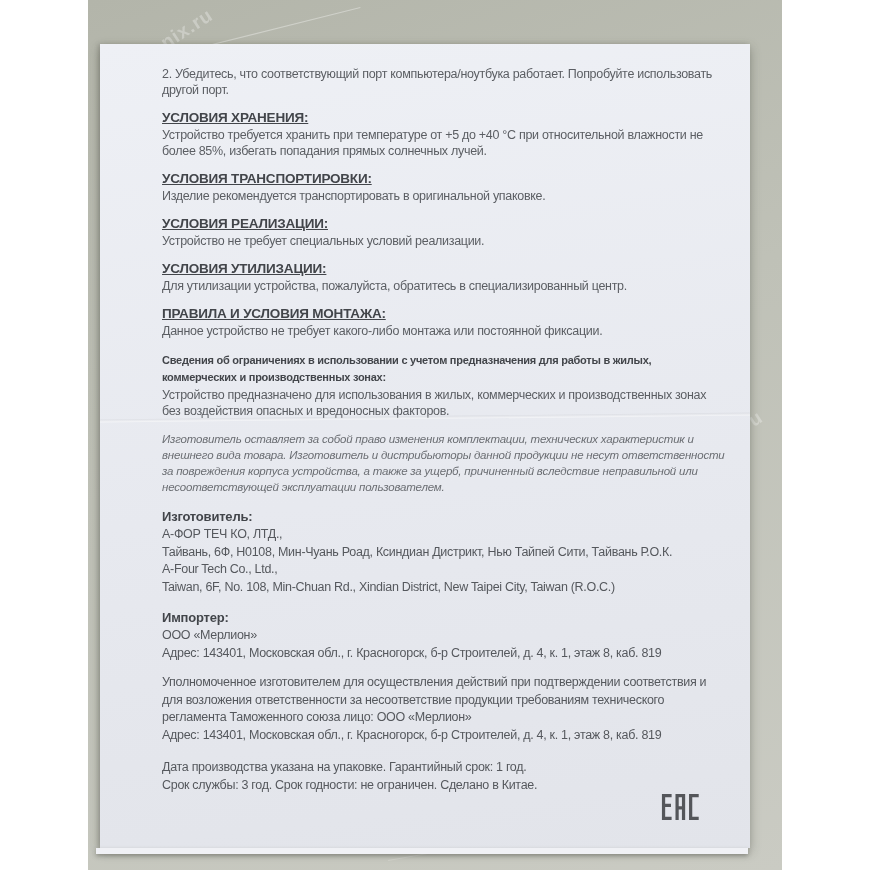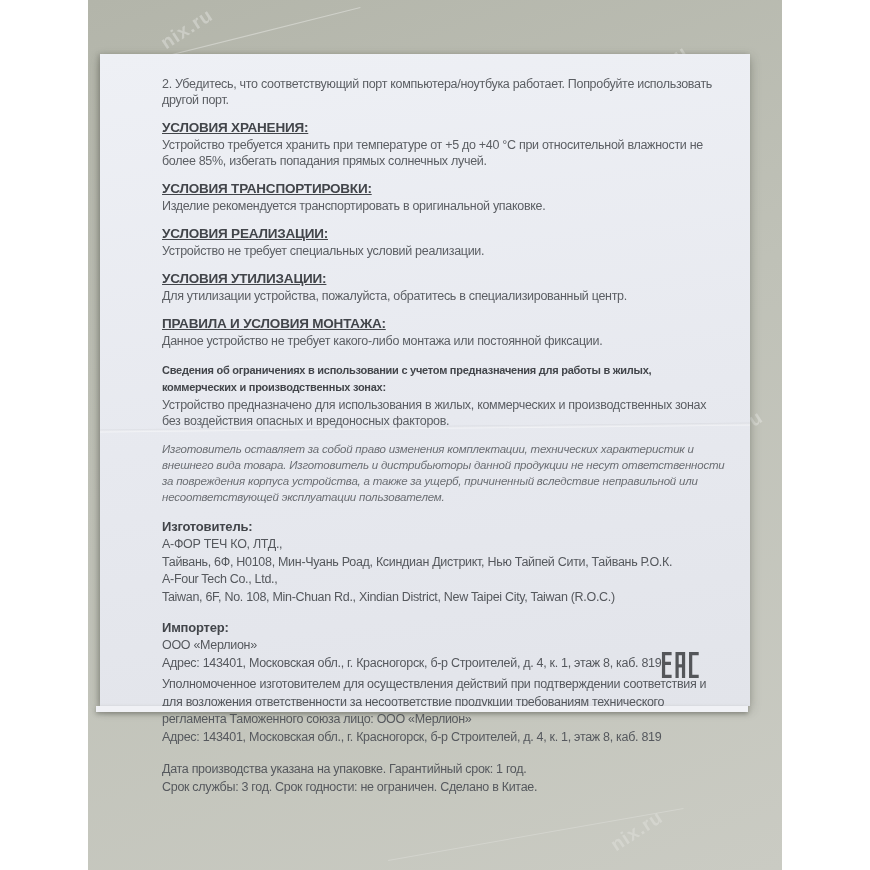--- a/index.html
+++ b/index.html
@@ -17,21 +17,21 @@
   .scratch.s2{left:300px;top:860px;width:300px;transform:rotate(-10deg);opacity:.6;}
   .watermark{
     position:absolute;color:rgba(255,255,255,.30);font-size:19px;font-weight:bold;
     letter-spacing:1px;transform:rotate(-33deg);user-select:none;
   }
   .wm1{left:70px;top:18px;}
   .wm2{left:545px;top:55px;}
   .wm3{left:620px;top:420px;}
   .wm4{left:520px;top:820px;color:rgba(255,255,255,.22);}
   .paper{
-    position:absolute;left:12px;top:54px;width:650px;height:652px;
+    position:absolute;left:12px;top:44px;width:650px;height:804px;
     background:linear-gradient(173deg,#eef0f5 0%,#e7e9ef 55%,#e2e4ea 100%);
     box-shadow:0 4px 10px rgba(55,58,48,.38),-2px 0 4px rgba(55,58,48,.18);
     padding:18px 24px 0 62px;box-sizing:border-box;
   }
   .paper::after{ 
     content:"";position:absolute;left:-4px;right:2px;bottom:-6px;height:6px;
     background:#f0f1f5;box-shadow:0 2px 4px rgba(55,58,48,.35);
   }
   .crease{
     position:absolute;left:0;right:0;top:372px;height:3px;
@@ -49,21 +49,21 @@
   .big-head{
     margin:13px 0 1px 0;font-size:11px;line-height:17px;font-weight:bold;
     letter-spacing:-0.25px;color:#42454a;
   }
   .disclaimer{
     margin:12px 0 0 0;font-size:11.5px;line-height:16px;font-style:italic;
     letter-spacing:-0.2px;color:#6b6e73;
   }
   .addr-line{margin:0;font-size:12.5px;line-height:17.5px;letter-spacing:-0.3px;color:#55585d;}
   .block-head{margin:13px 0 1px 0;font-size:13px;line-height:17px;font-weight:bold;color:#42454a;letter-spacing:-0.2px;}
-  .gap-lg{margin-top:4px;}
+  .gap-lg{margin-top:12px;}
   .footer-block{margin-top:15px;}
   .eac{
     position:absolute;right:50px;bottom:26px;width:40px;height:30px;
   }
   .eac svg{display:block;width:40px;height:30px;}
 </style>
 </head>
 <body>
 
 <div class="canvas">

